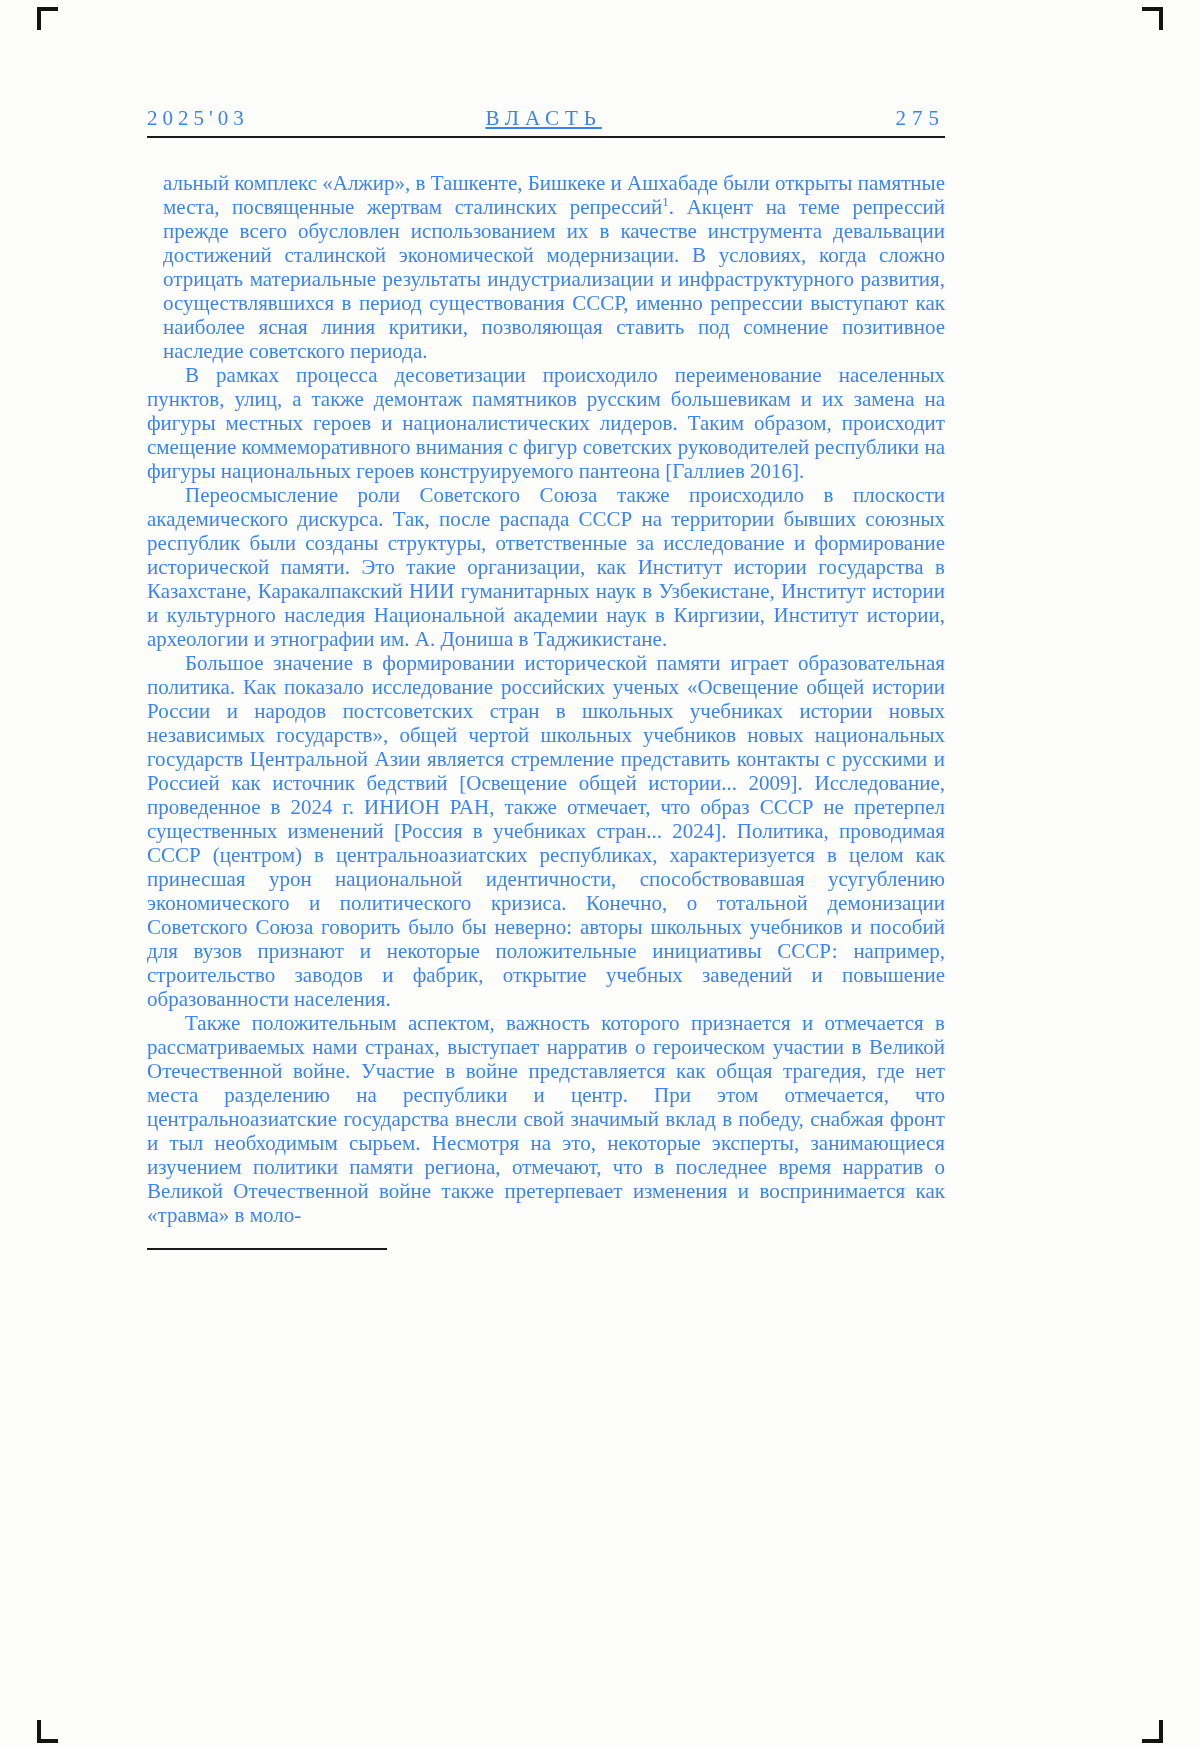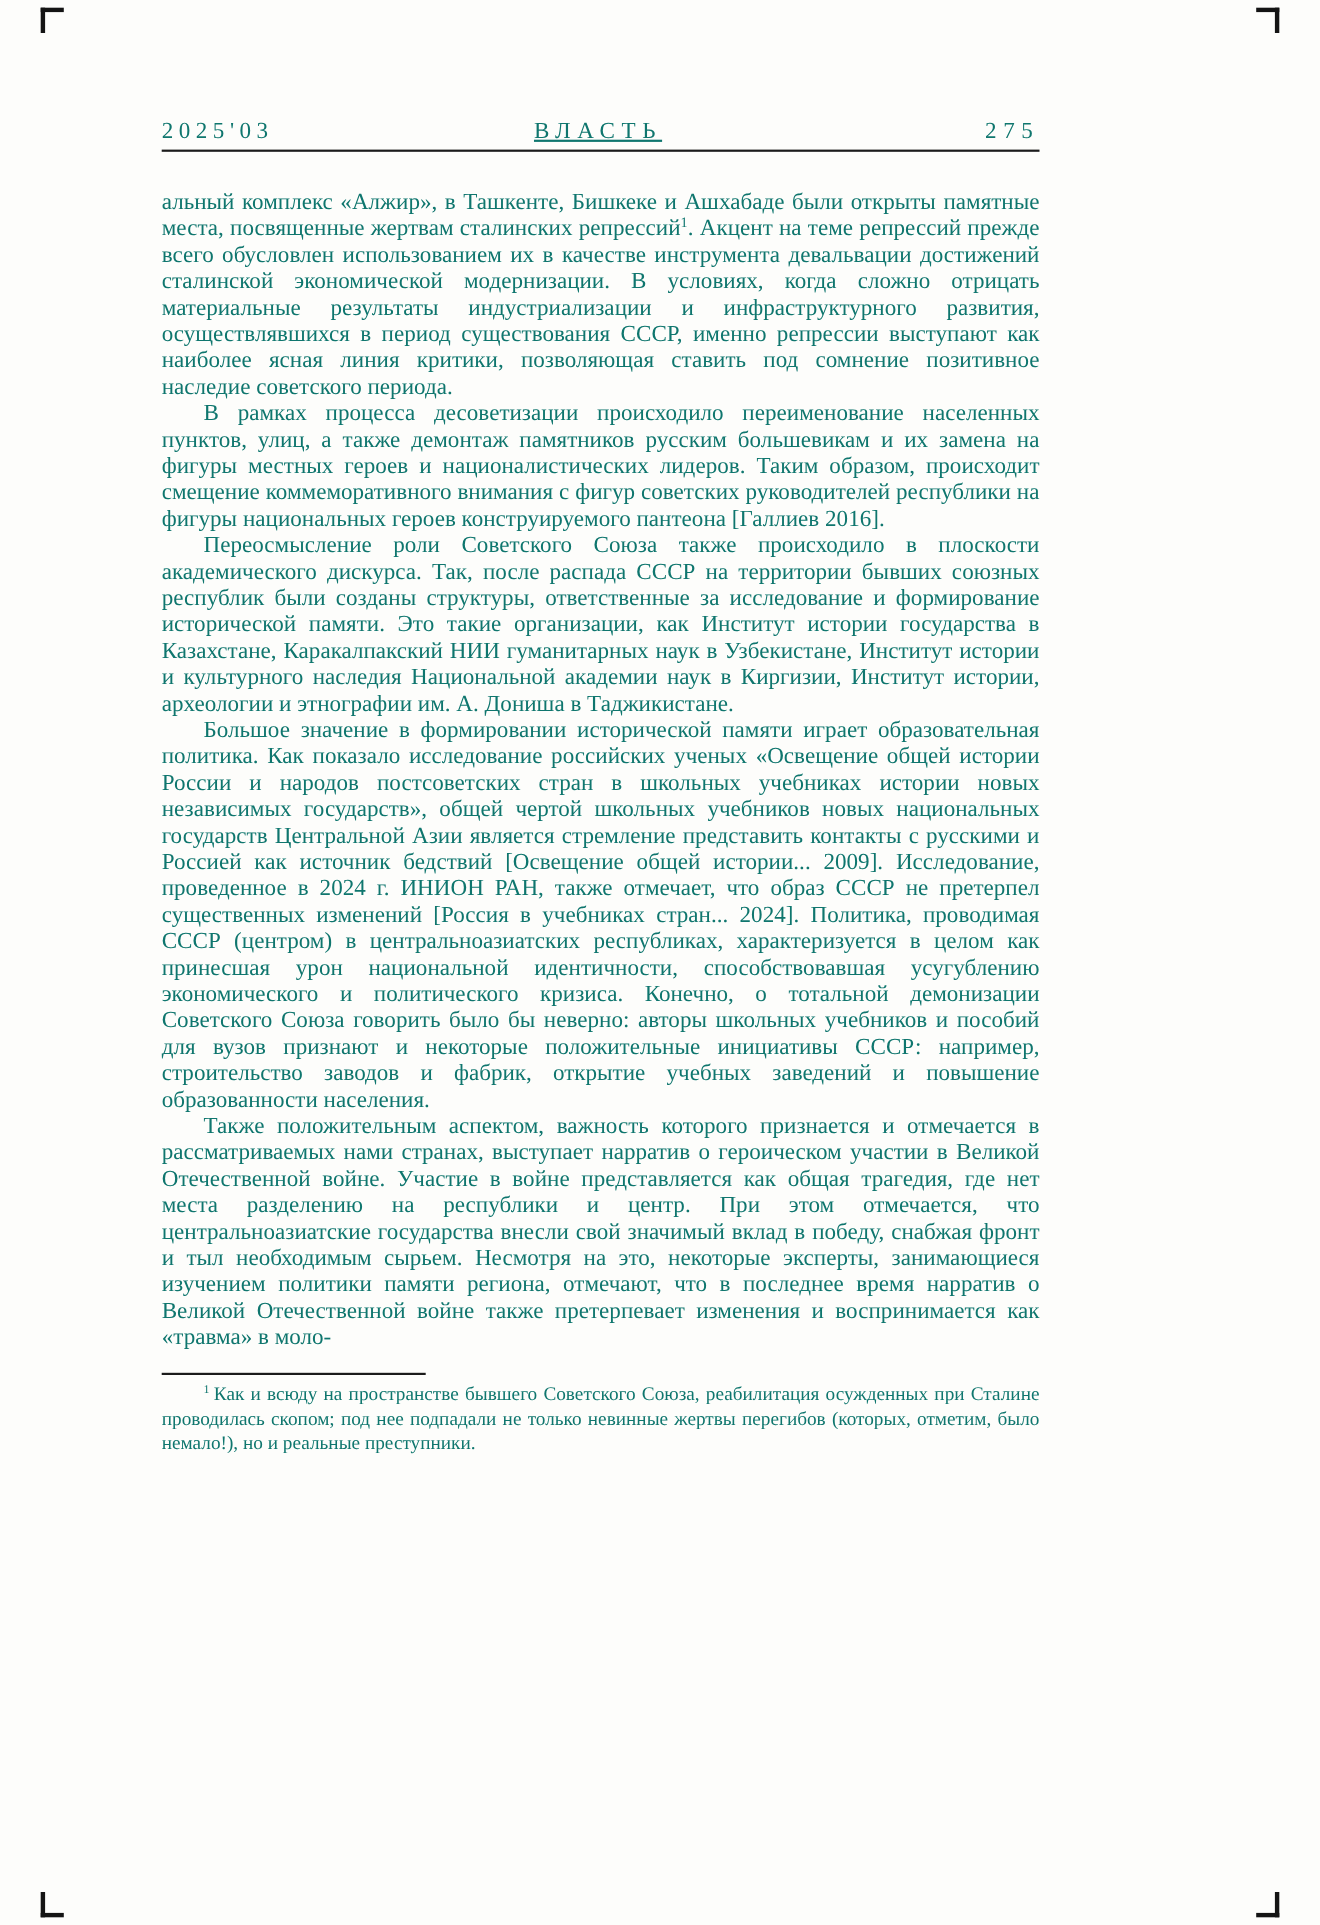--- a/index.html
+++ b/index.html
@@ -4,21 +4,21 @@
 <style>
   html, body { margin: 0; padding: 0; }
   body { background: #ffffff; }
 
   .page {
     position: relative;
     width: 1200px;
     height: 1750px;
     background: #fdfdfb;
     font-family: "Liberation Serif", "DejaVu Serif", serif;
-    color: #0f766e;
+    color: #3b82f6;
     overflow: hidden;
     box-sizing: border-box;
   }
 
   
   .crop { position: absolute; width: 17px; height: 19px; }
   .crop.tl { left: 37px;  top: 7px;     border-left: 4px solid #141414;  border-top: 4px solid #141414; }
   .crop.tr { right: 37px; top: 7px;     border-right: 4px solid #141414; border-top: 4px solid #141414; }
   .crop.bl { left: 37px;  bottom: 7px;  border-left: 4px solid #141414;  border-bottom: 4px solid #141414; }
   .crop.br { right: 37px; bottom: 7px;  border-right: 4px solid #141414; border-bottom: 4px solid #141414; }
@@ -40,21 +40,21 @@
   .running-head .title  { position: absolute; left: 50%; transform: translateX(-52%); top: 0; letter-spacing: 6px; text-decoration: underline; }
   .running-head .pageno { position: absolute; right: 0; top: 0; letter-spacing: 6px; font-family: Liberation Serif, serif; }
 
   .body-text {
     margin-top: 33px;
     font-size: 21px;
     line-height: 24px;
     text-align: justify;
   }
   .para { margin: 0; text-indent: 38px; }
-  .para.no-indent { text-indent: 0; }
+  .para.no-indent { text-indent: 0; margin-left: 16px; }
 
   sup { font-size: 0.62em; line-height: 0; vertical-align: super; }
 
   .footnote-sep {
     margin-top: 21px;
     width: 240px;
     height: 0;
     border-top: 2px solid #1b1b1b;
   }
   .footnote {
@@ -93,16 +93,15 @@
       <p class="para">Переосмысление роли Советского Союза также происходило в плоскости академического дискурса. Так, после распада СССР на территории бывших союзных республик были созданы структуры, ответственные за исследование и формирование исторической памяти. Это такие организации, как Институт истории государства в Казахстане, Каракалпакский НИИ гуманитарных наук в Узбекистане, Институт истории и культурного наследия Национальной академии наук в Киргизии, Институт истории, археологии и этнографии им. А. Дониша в Таджикистане.</p>
 
       <p class="para">Большое значение в формировании исторической памяти играет образовательная политика. Как показало исследование российских ученых «Освещение общей истории России и народов постсоветских стран в школьных учебниках истории новых независимых государств», общей чертой школьных учебников новых национальных государств Центральной Азии является стремление представить контакты с русскими и Россией как источник бедствий [Освещение общей истории... 2009]. Исследование, проведенное в 2024 г. ИНИОН РАН, также отмечает, что образ СССР не претерпел существенных изменений [Россия в учебниках стран... 2024]. Политика, проводимая СССР (центром) в центральноазиатских республиках, характеризуется в целом как принесшая урон национальной идентичности, способствовавшая усугублению экономического и политического кризиса. Конечно, о тотальной демонизации Советского Союза говорить было бы неверно: авторы школьных учебников и пособий для вузов признают и некоторые положительные инициативы СССР: например, строительство заводов и фабрик, открытие учебных заведений и повышение образованности населения.</p>
 
       <p class="para">Также положительным аспектом, важность которого признается и отмечается в рассматриваемых нами странах, выступает нарратив о героическом участии в Великой Отечественной войне. Участие в войне представляется как общая трагедия, где нет места разделению на республики и центр. При этом отмечается, что центральноазиатские государства внесли свой значимый вклад в победу, снабжая фронт и тыл необходимым сырьем. Несмотря на это, некоторые эксперты, занимающиеся изучением политики памяти региона, отмечают, что в последнее время нарратив о Великой Отечественной войне также претерпевает изменения и воспринимается как «травма» в моло-</p>
 
     </div>
 
     <div class="footnote-sep"></div>
 
-    <p class="footnote"><sup>1</sup><span>Как и всюду на пространстве бывшего Советского Союза, реабилитация осужденных при Сталине проводилась скопом; под нее подпадали не только невинные жертвы перегибов (которых, отметим, было немало!), но и реальные преступники.</span></p>
 
   </div>
 </div>
 
 </body></html>

